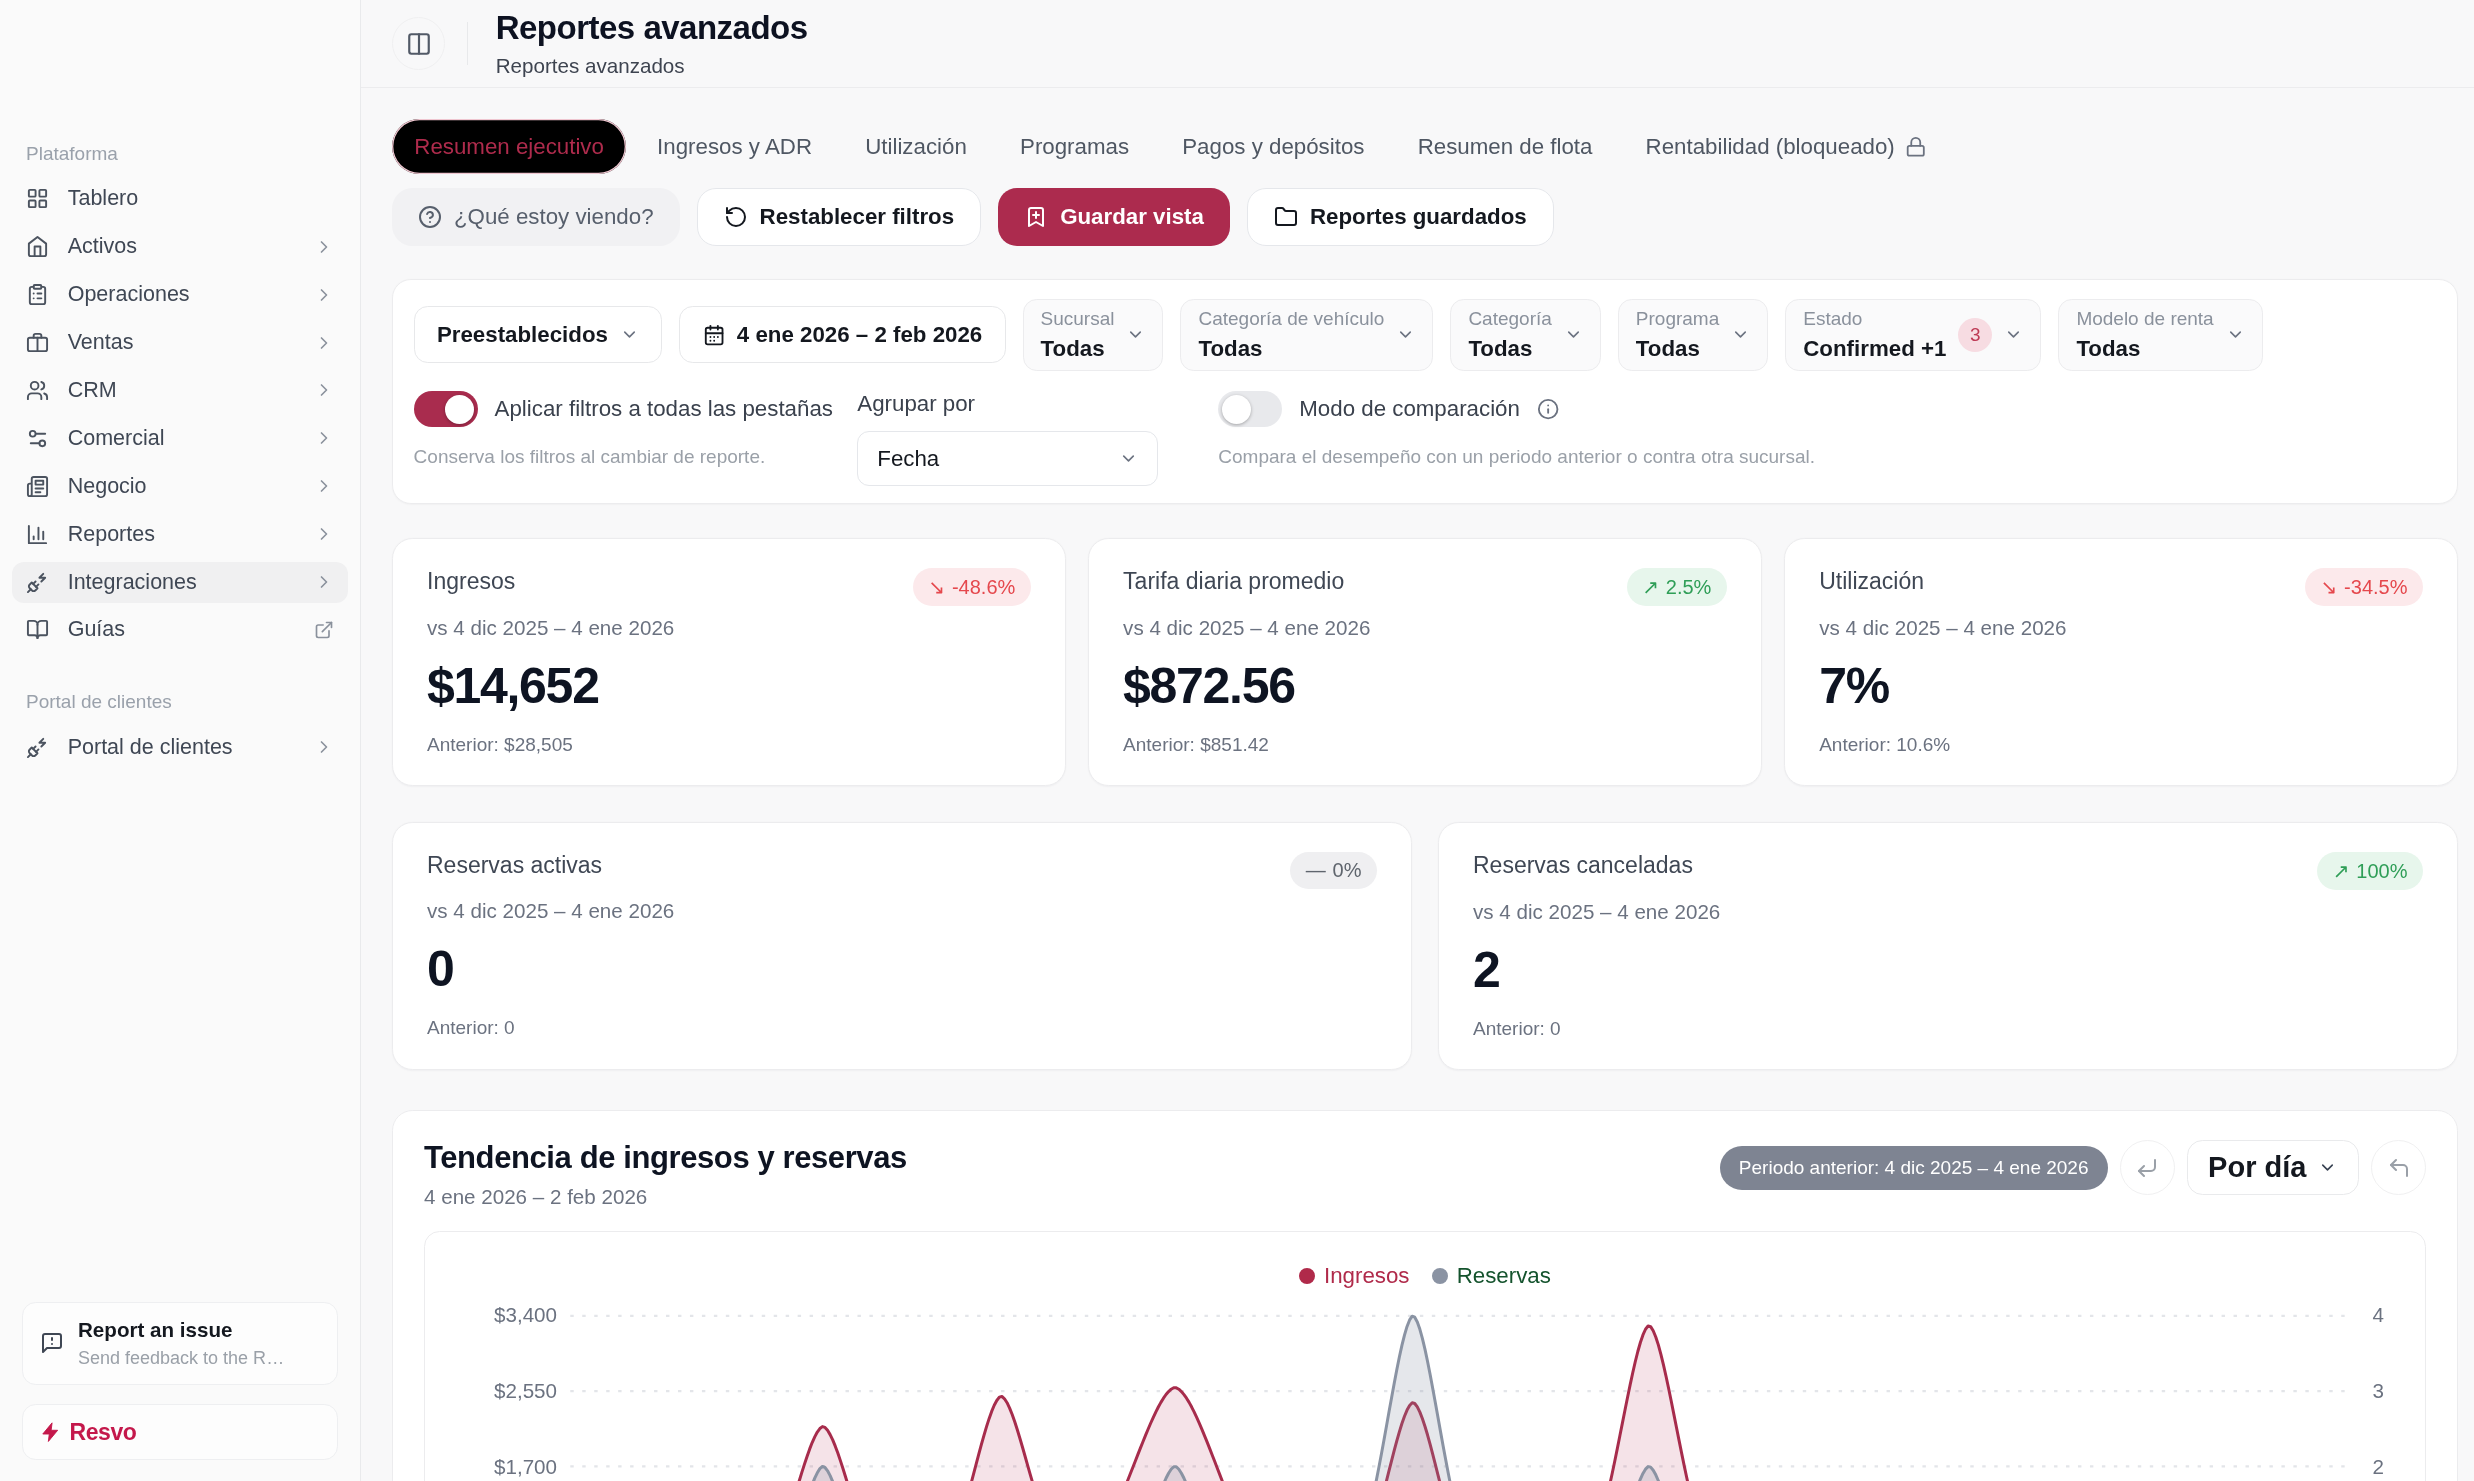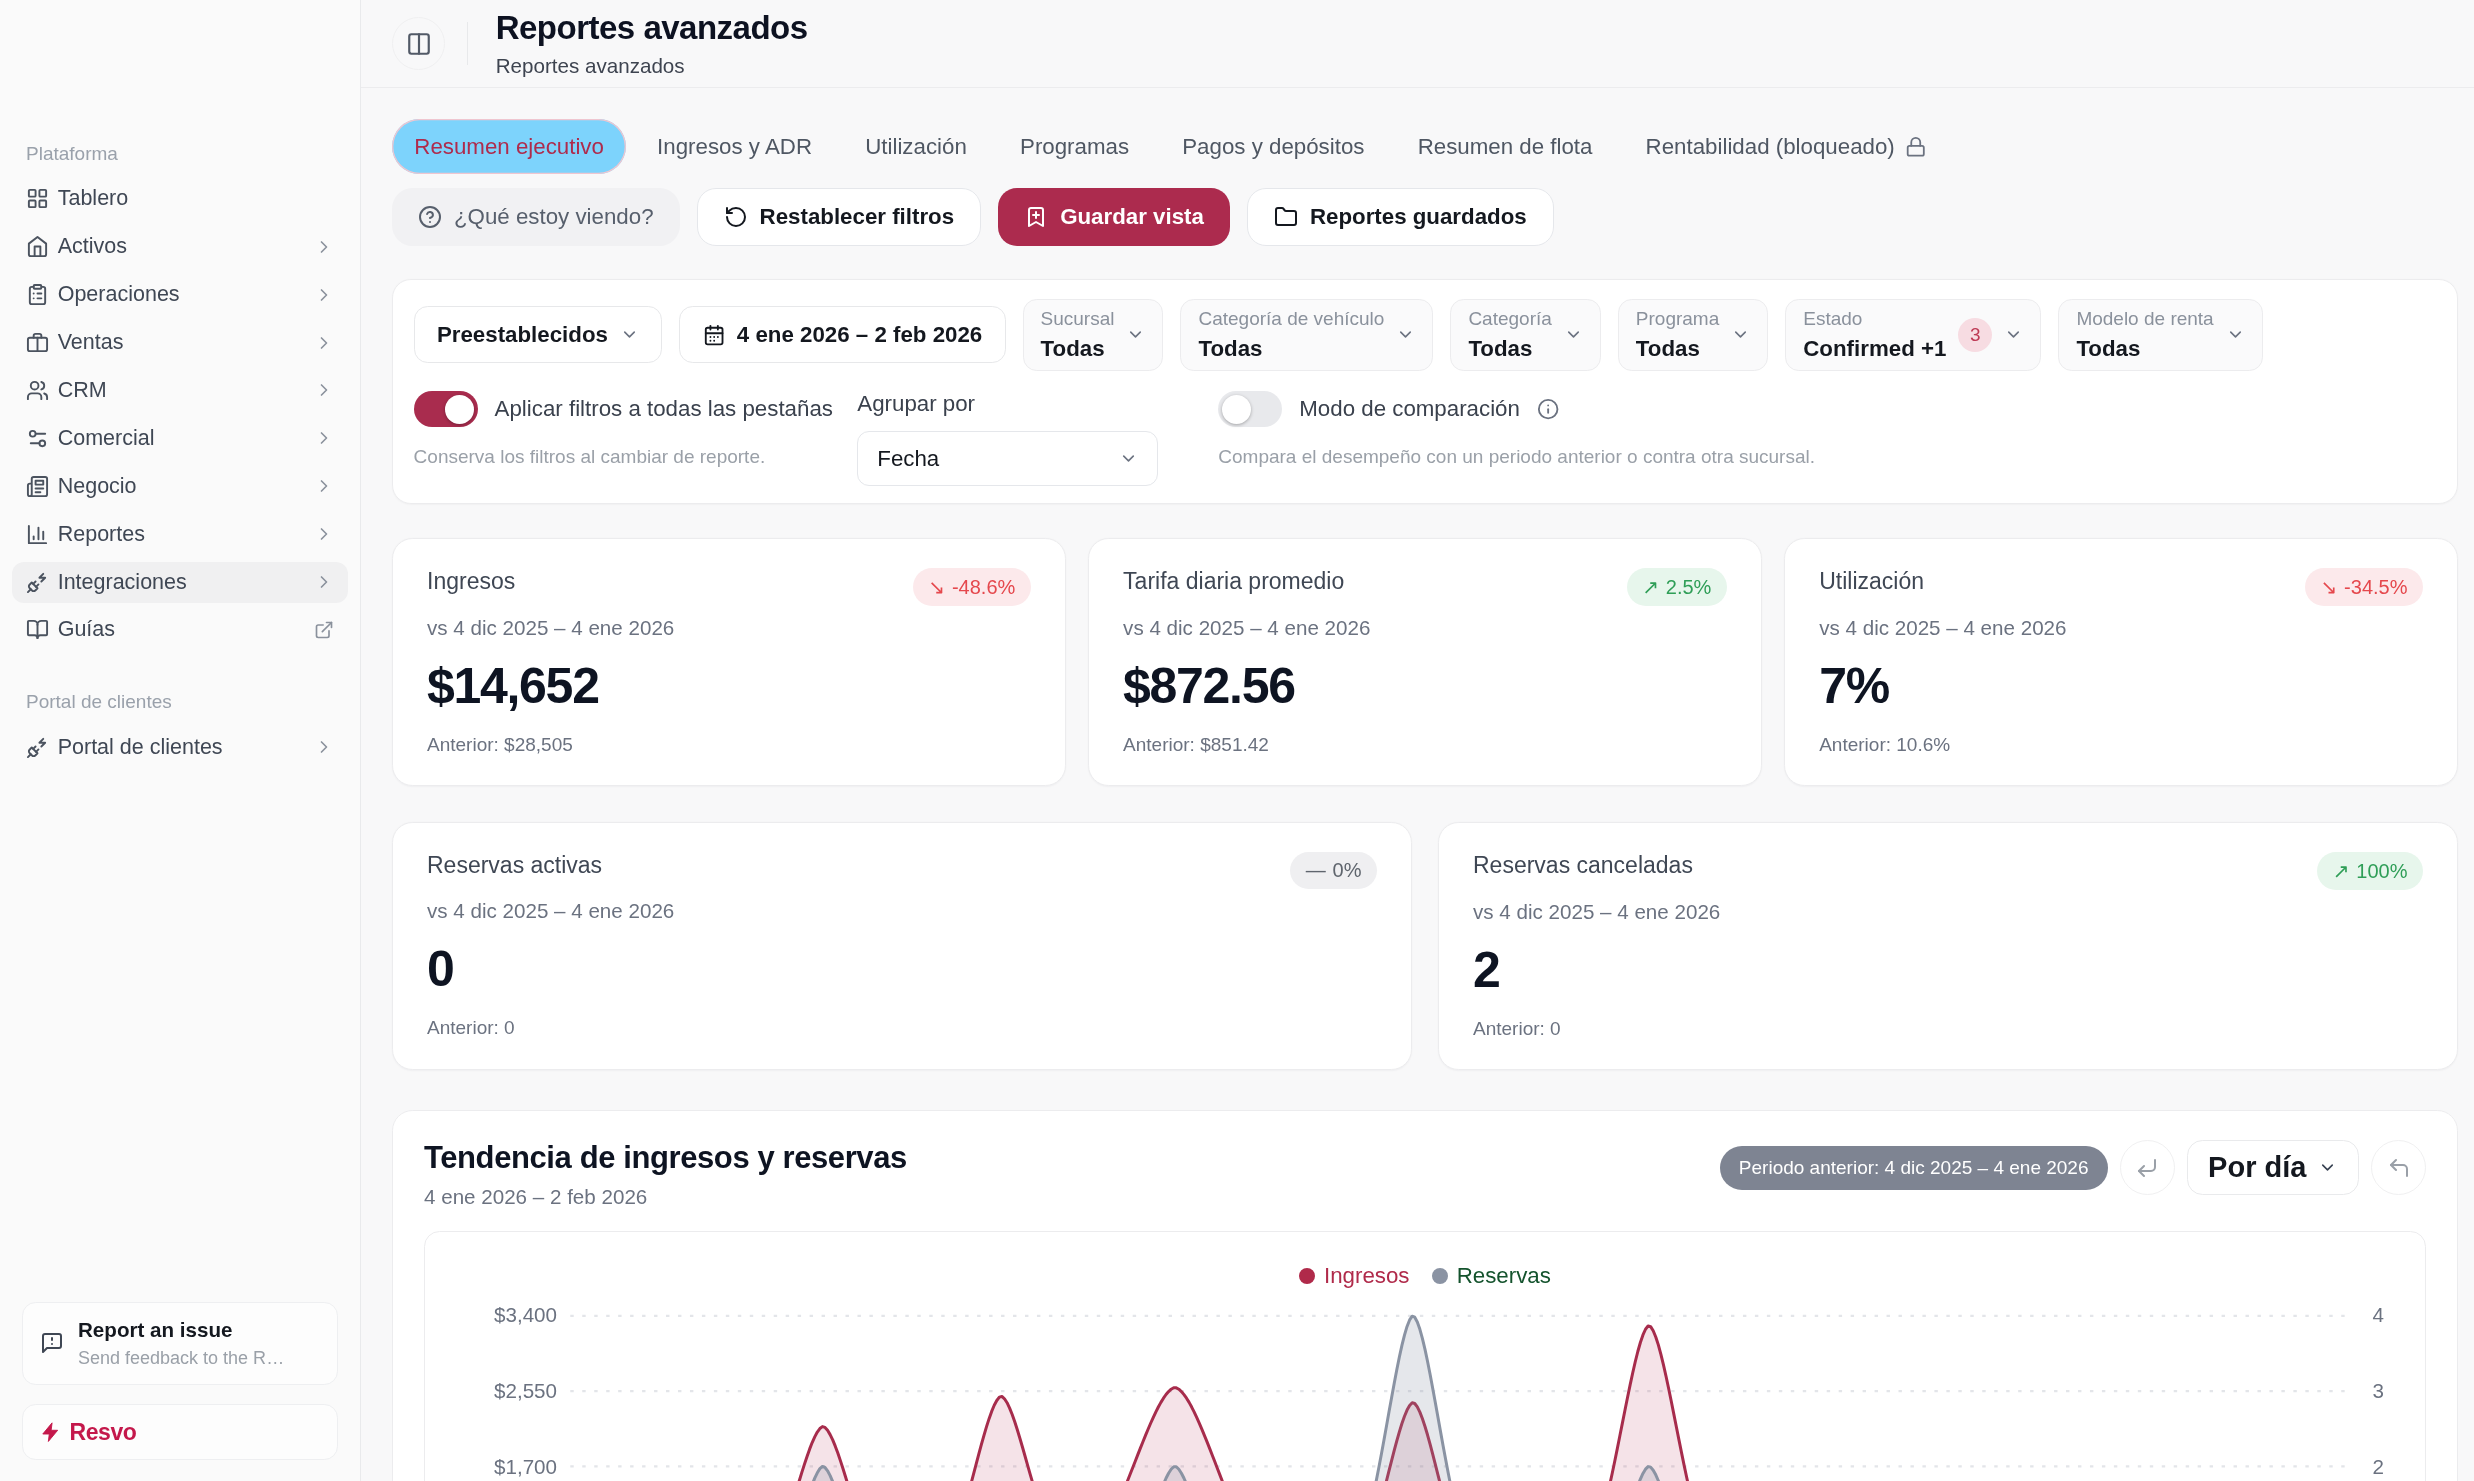--- a/index.html
+++ b/index.html
@@ -14,21 +14,21 @@
   
   .sidebar {
     position:fixed; left:0; top:0; width:361px; height:1481px;
     background:#FAFAFA; border-right:0.9px solid #E9EAEC;
     padding:129px 0 20.6px; display:flex; flex-direction:column;
   }
   .side-label { padding:0 26px; font-size:19px; color:#9AA1AB; margin:13.7px 0 13.7px; }
   .side-item {
     display:flex; align-items:center; height:41px; margin:0 12px 6.9px;
     padding:0 13.7px; border-radius:12px; color:#3F4754; font-size:21.5px;
-    gap:9px; cursor:pointer; white-space:nowrap;
+    gap:19px; cursor:pointer; white-space:nowrap;
   }
   .side-item.active { background:#F0F0F1; }
   .side-item .ic { width:23px; height:23px; color:#4B535F; flex:none; }
   .side-item .grow { flex:1; }
   .side-item .chev { width:20px; height:20px; color:#8A919C; flex:none; }
   .side-spacer { flex:1; }
   .side-card {
     margin:0 22.3px 19px; background:#FDFDFD; border:0.9px solid #EEEFF1;
     border-radius:13.7px; padding:15.5px 17px; display:flex; gap:13.7px; align-items:center;
   }
@@ -49,21 +49,21 @@
     width:53px; height:53px; border-radius:50%; border:0.9px solid #EFEFF0; background:transparent;
     display:flex; align-items:center; justify-content:center; color:#525A67; flex:none; cursor:pointer;
   }
   .round-btn .ic { width:26px; height:26px; }
   .vdiv { width:0.9px; height:43px; background:#E8E9EB; margin:0 27.5px 0 22.3px; }
   .title { font-size:33px; font-weight:700; color:#0D1221; letter-spacing:-0.5px; }
   .subtitle { font-size:20.6px; color:#3E4450; margin-top:6.9px; }
 
   .tabs-row { display:flex; align-items:center; gap:8.6px; padding:31px 34px 0 31px; }
   .tab { padding:14.6px 22.3px; border-radius:858px; font-size:22.3px; color:#4F5763; display:flex; gap:10.3px; align-items:center; cursor:pointer; white-space:nowrap; }
-  .tab.active { background:#7dd3fc; color:#AE2B4C; box-shadow:inset 0 0 0 1.3px #EFC6D0; }
+  .tab.active { background:#000000; color:#AE2B4C; box-shadow:inset 0 0 0 1.3px #EFC6D0; }
   .tab .ic { width:21.5px; height:21.5px; color:#6B7280; }
 
   .actions-row { display:flex; gap:17px; padding:13.7px 34px 0 31px; }
   .btn { display:flex; align-items:center; gap:12px; height:58px; padding:0 26px; border-radius:19px; font-size:22.3px; font-weight:700; cursor:pointer; border:none; background:none; white-space:nowrap; }
   .btn .ic { width:24px; height:24px; }
   .btn-ghost { background:#F1F1F3; color:#575F6C; font-weight:400; border-radius:20.6px; }
   .btn-outline { background:#FFFFFF; border:0.9px solid #E5E7EB; color:#14181F; }
   .btn-primary { background:#AC2B4E; color:#FFFFFF; }
 
   .filters-card {

